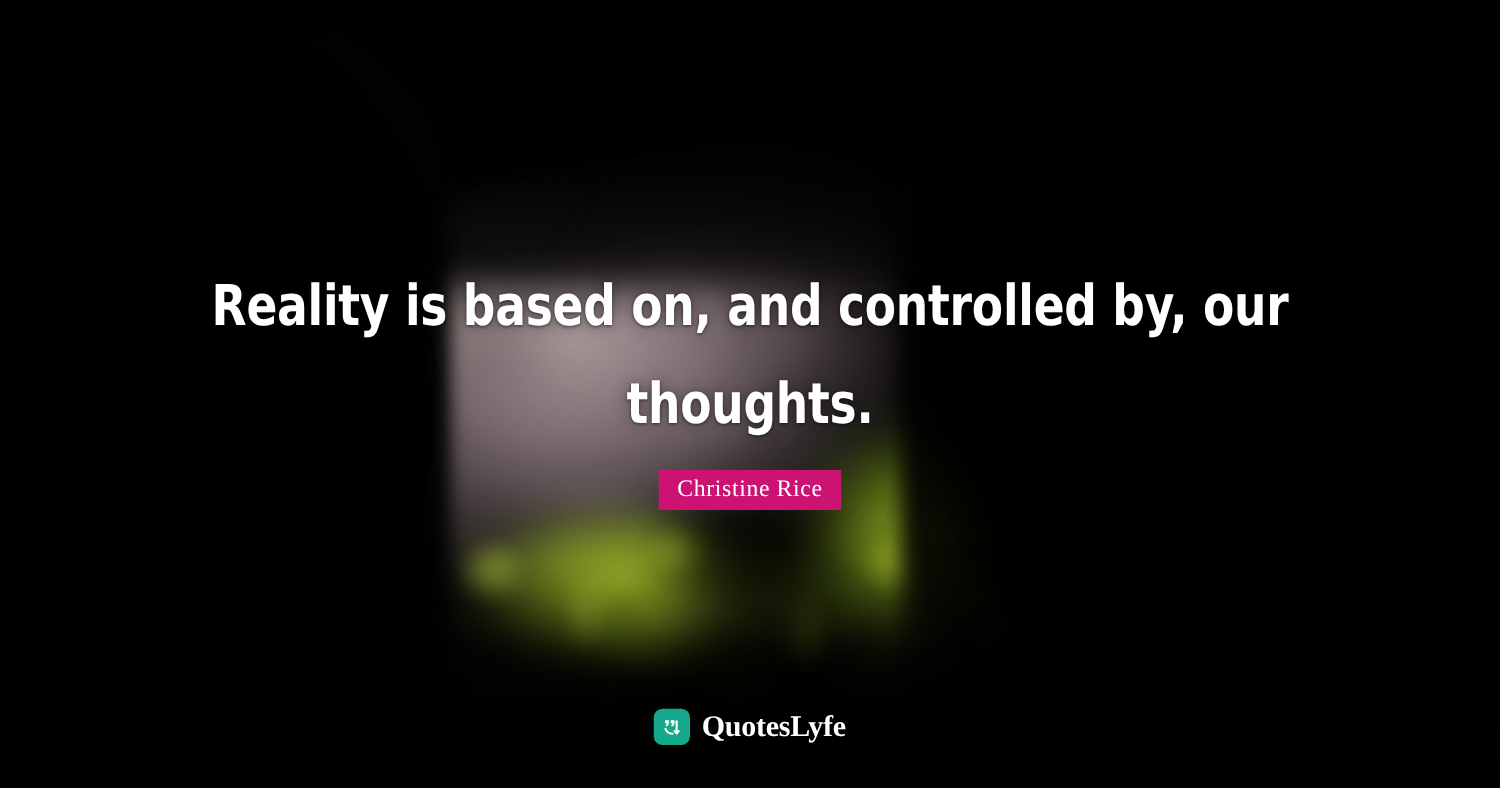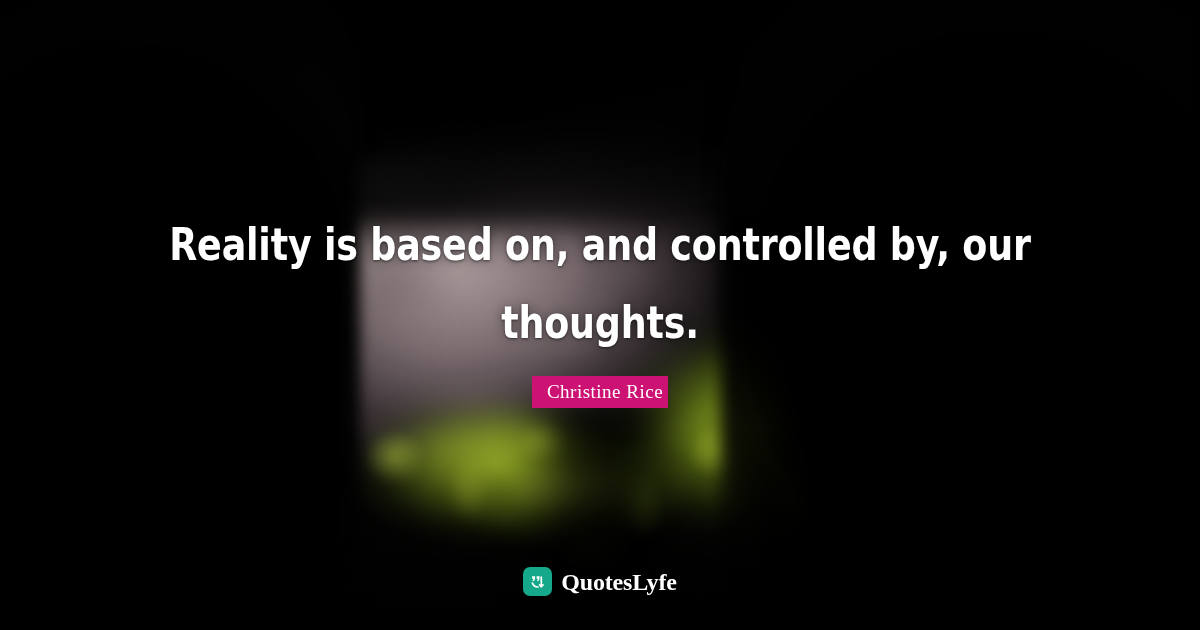--- a/index.html
+++ b/index.html
@@ -212,21 +212,21 @@
     white-space:normal;
   }
 
   .author-wrap {
     position:absolute;
     left:0; right:0; top:376px;
     display:flex; justify-content:center;
   }
   .author-badge {
     display:inline-block;
-    padding:5px 5px 6px 15px;
+    padding:5px 15px 6px 15px;
     background:#cc1374;
     color:#ffffff;
     font-family:"Liberation Serif","DejaVu Serif", serif;
     font-size:19px;
     font-weight:400;
     letter-spacing:0.5px;
     line-height:1.12;
     white-space:nowrap;
   }
 

